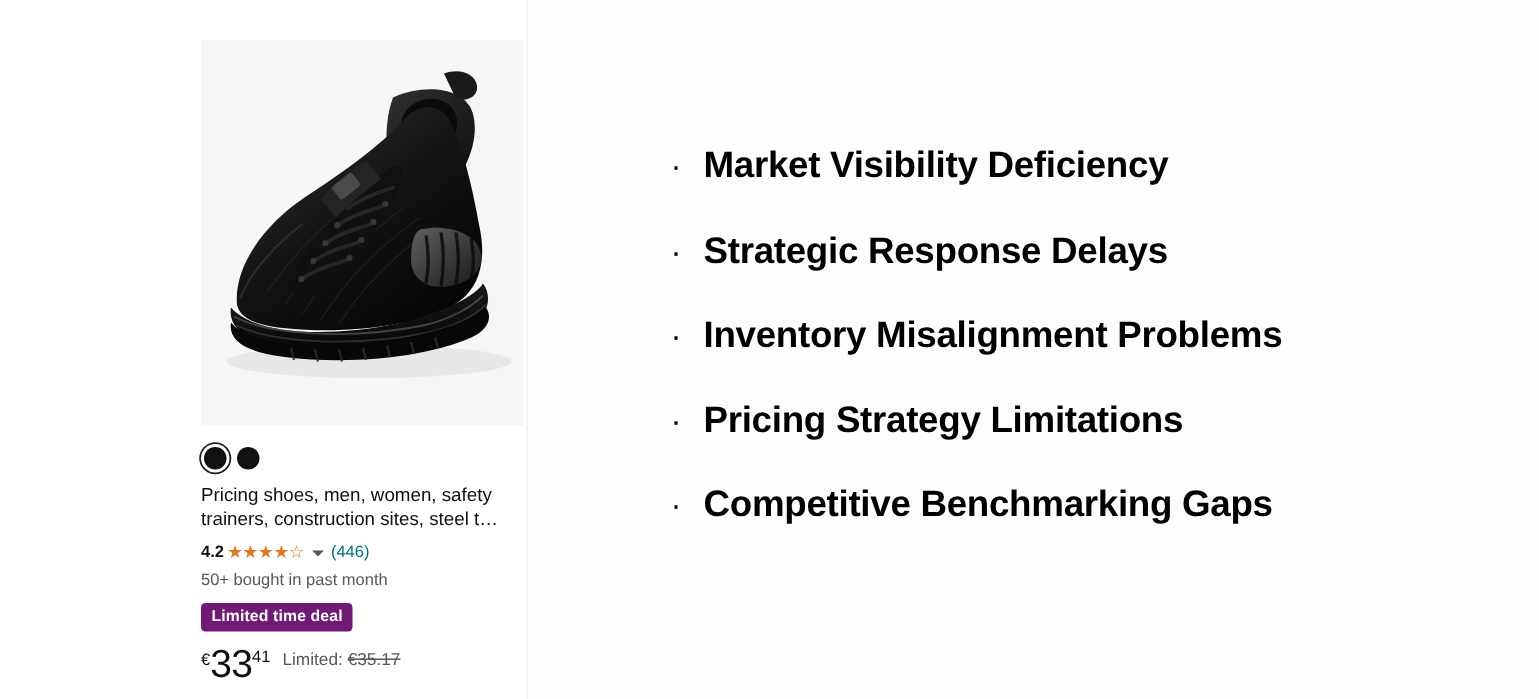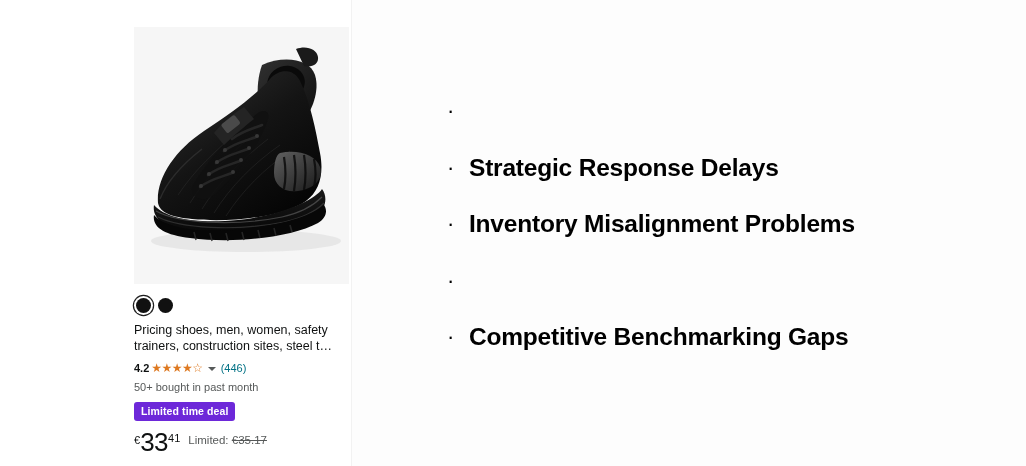--- a/index.html
+++ b/index.html
@@ -69,21 +69,21 @@
     border-top:4.5px solid #565959; margin:1px 3px 0 3px;
   }
   .review-count{ font-size:11px; color:#007185; }
 
   .bought{
     font-size:11px; color:#565959; margin-top:5px; line-height:14px;
   }
 
   .deal-badge{
     display:inline-block; margin-top:8px;
-    background:#6d28d9; color:#ffffff;
+    background:#701a75; color:#ffffff;
     font-size:10.5px; font-weight:bold;
     padding:3px 7px 4px 7px; border-radius:3px;
     line-height:12px; letter-spacing:.1px;
   }
 
   .price-row{ display:flex; align-items:baseline; margin-top:8px; }
   .price-main{ display:flex; align-items:flex-start; color:#0f1111; }
   .cur{ font-size:11px; line-height:16px; margin-top:3px; }
   .whole{ font-size:26px; font-weight:500; line-height:26px; letter-spacing:-0.5px; }
   .frac{ font-size:11px; line-height:13px; margin-top:3px; }
@@ -270,34 +270,36 @@
         </span>
       </div>
 
     </div>
   </div>
 
   <div class="bullet-list">
 
     <div class="bullet-item">
       <span class="bullet-dot">·</span>
+      <span class="bullet-text">Market Visibility Deficiency</span>
     </div>
 
     <div class="bullet-item">
       <span class="bullet-dot">·</span>
       <span class="bullet-text">Strategic Response Delays</span>
     </div>
 
     <div class="bullet-item">
       <span class="bullet-dot">·</span>
       <span class="bullet-text">Inventory Misalignment Problems</span>
     </div>
 
     <div class="bullet-item">
       <span class="bullet-dot">·</span>
+      <span class="bullet-text">Pricing Strategy Limitations</span>
     </div>
 
     <div class="bullet-item">
       <span class="bullet-dot">·</span>
       <span class="bullet-text">Competitive Benchmarking Gaps</span>
     </div>
 
   </div>
 
 </div>

